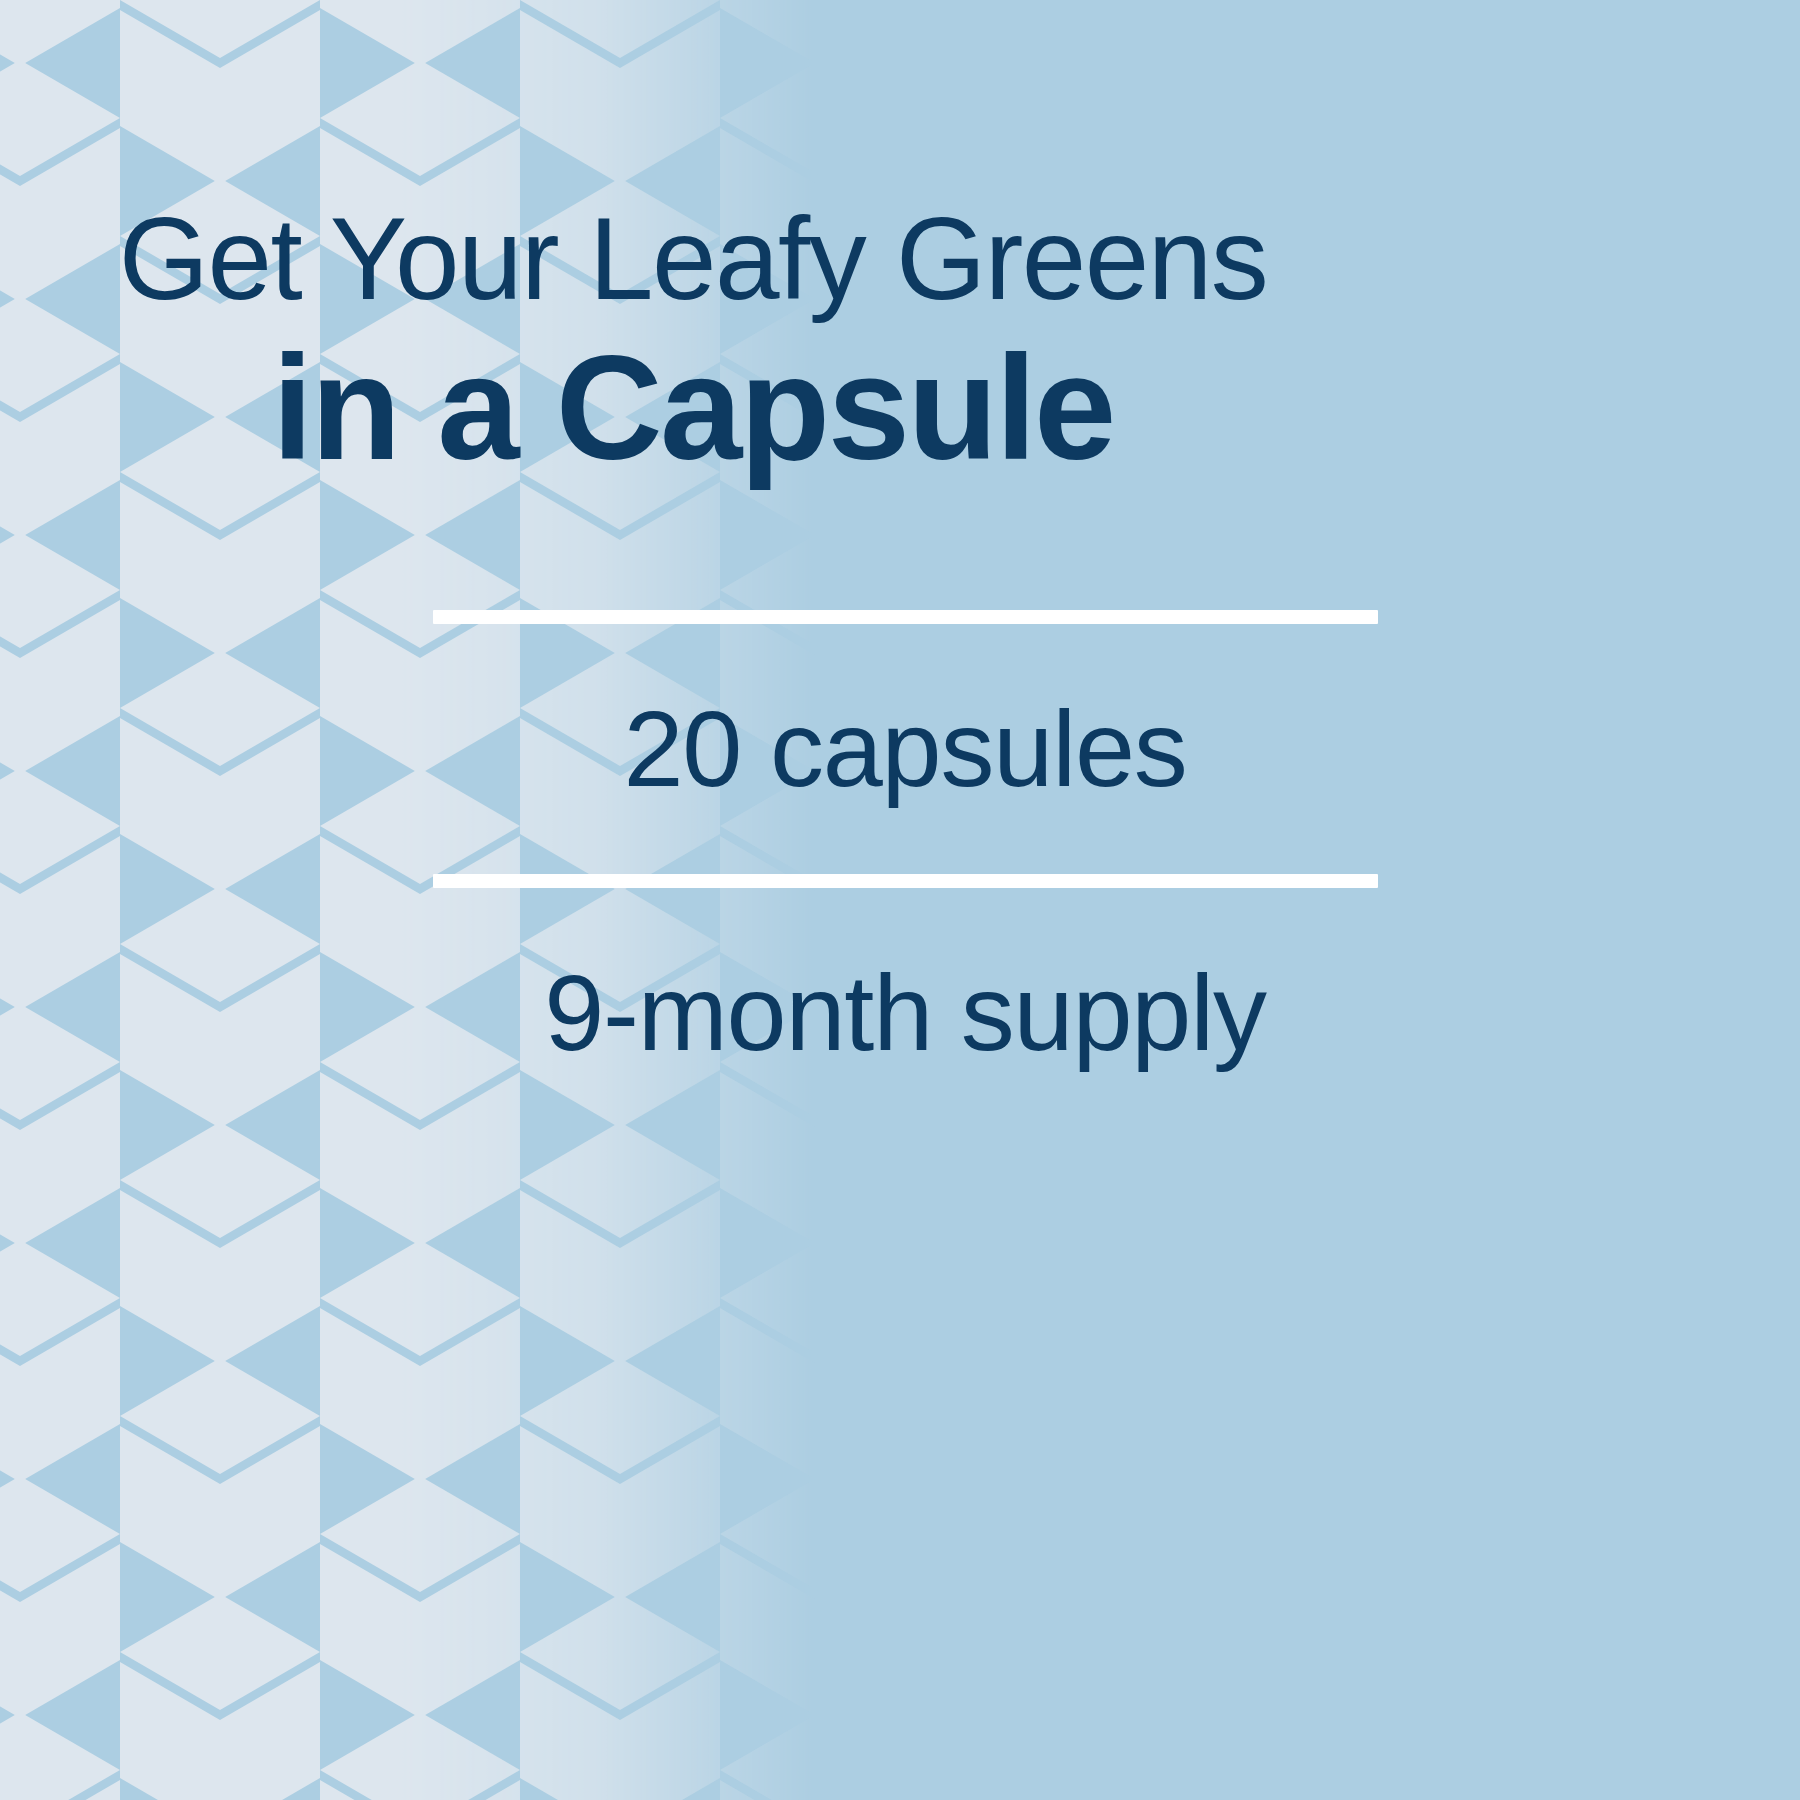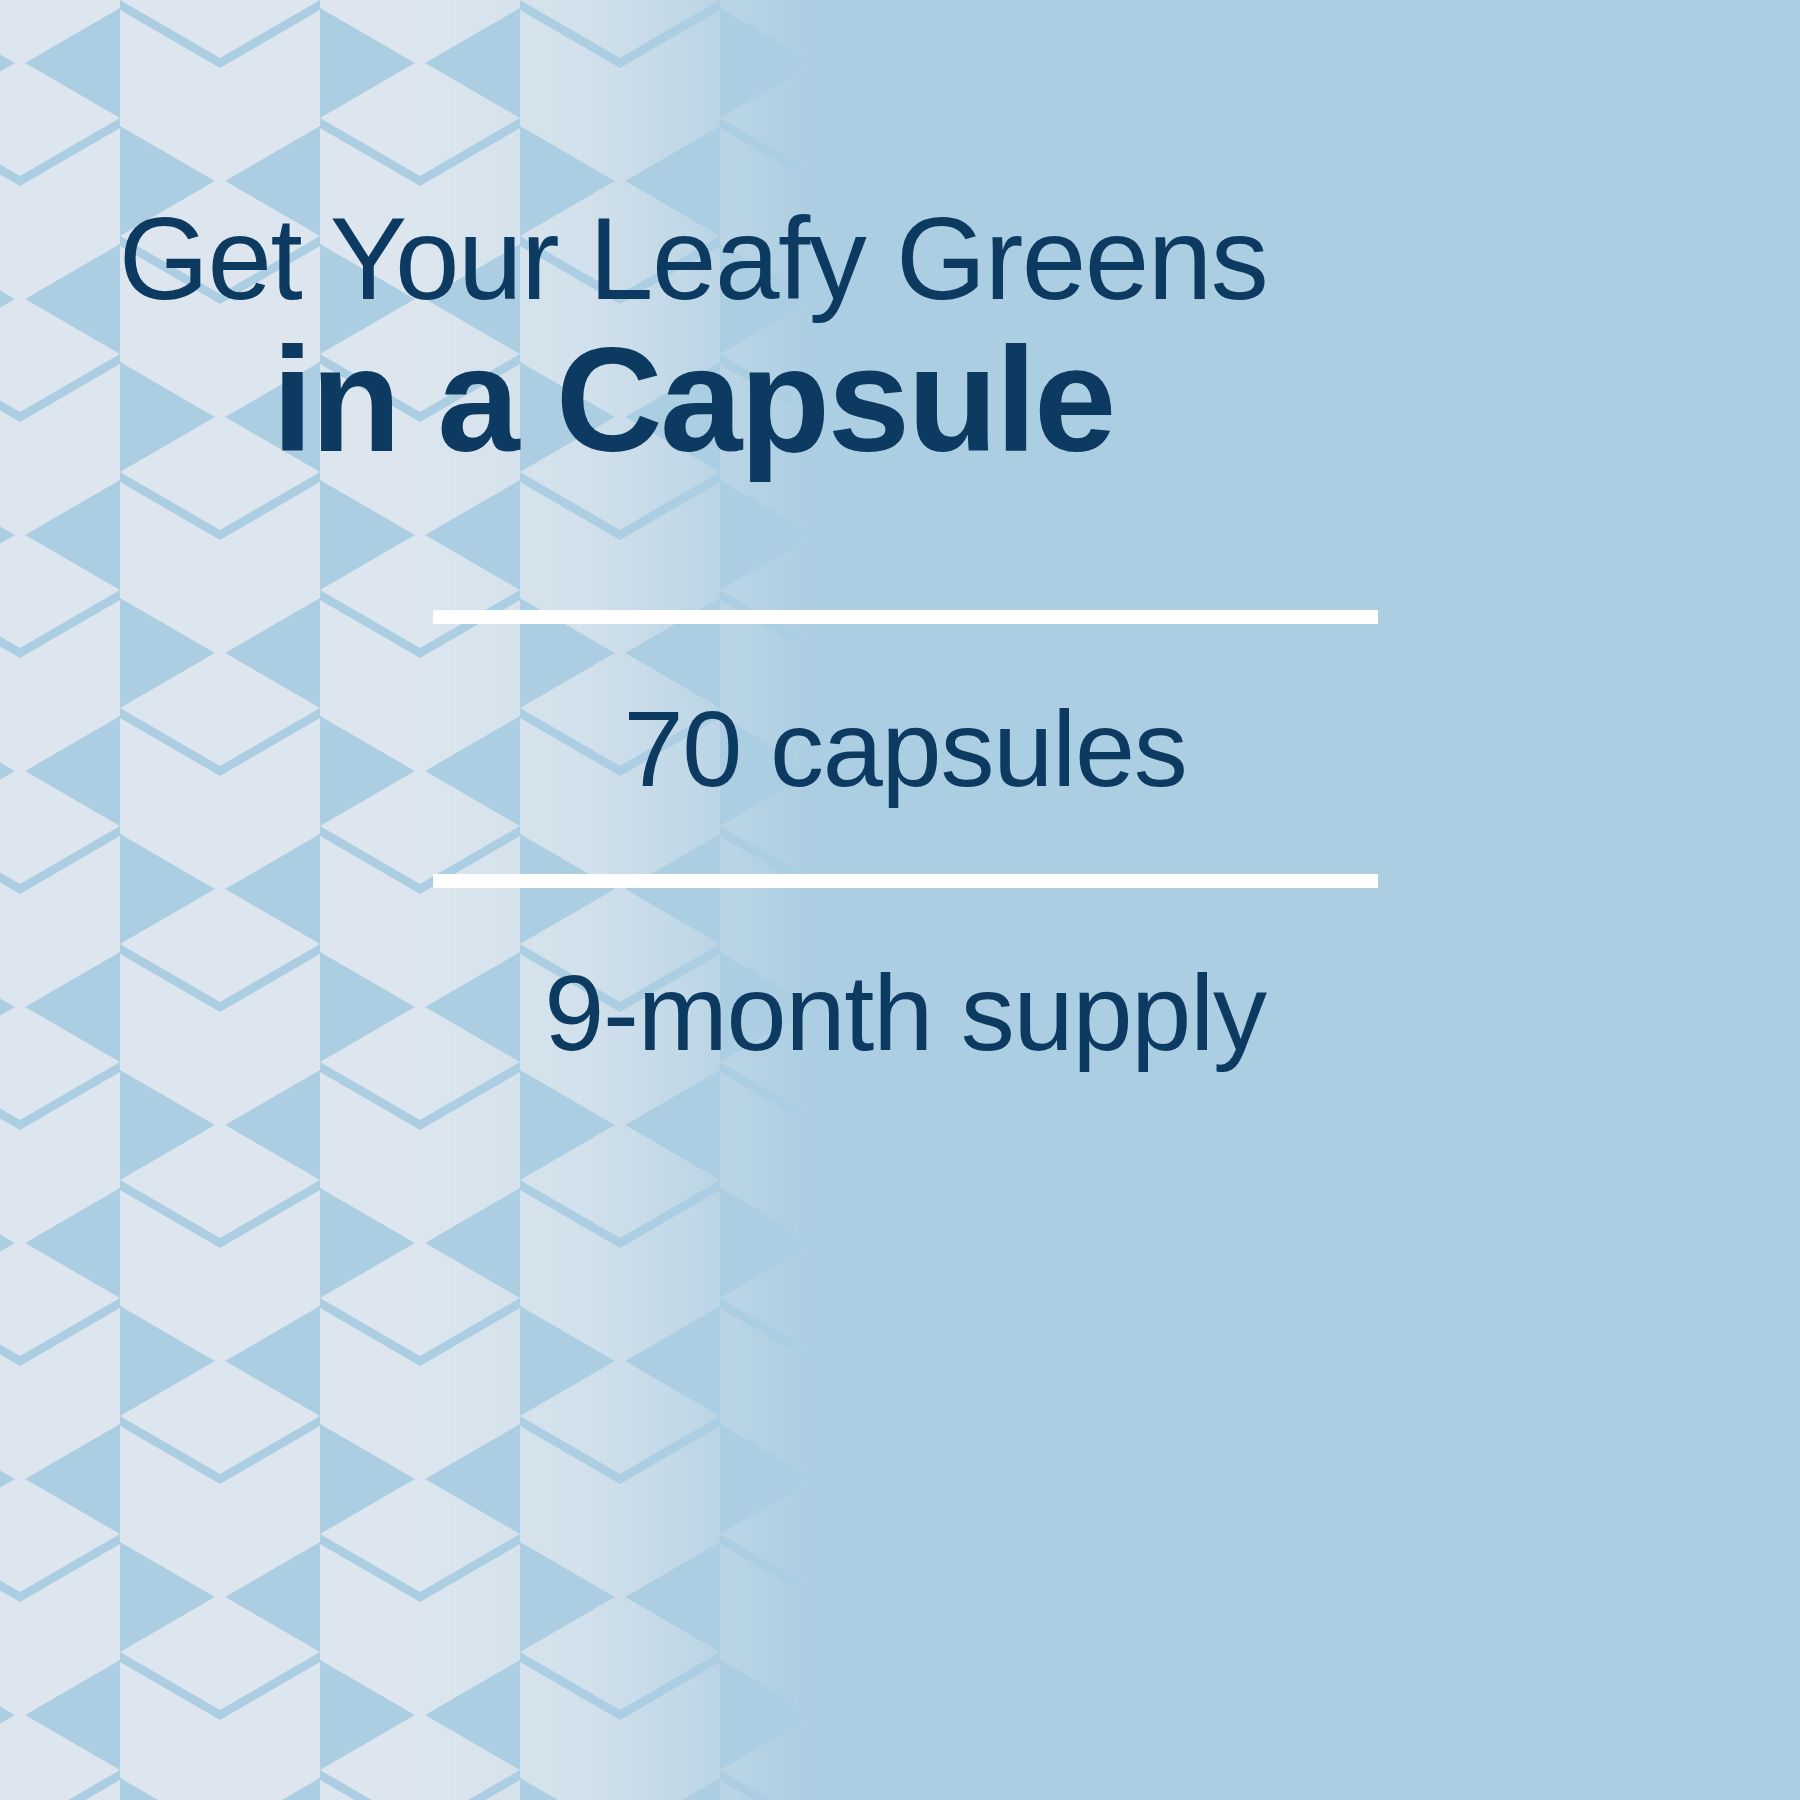--- a/index.html
+++ b/index.html
@@ -64,20 +64,21 @@
 
   .headline-line-2 {
     display: block;
     color: #0d3a61;
     font-family: "Liberation Sans", sans-serif;
     font-size: 148px;
     font-weight: 700;
     letter-spacing: -2.5px;
     line-height: 1.02;
     white-space: nowrap;
+    margin-top: 8px;
   }
 
   .facts {
     position: absolute;
     top: 610px;
     left: 300px;
     width: 1210px;
   }
 
   .fact-row {
@@ -194,21 +195,21 @@
       <span class="headline-line-1" style="color: rgb(13, 58, 97);">Get Your Leafy Greens</span>
       <span class="headline-line-2" style="color: rgb(13, 58, 97);">in a Capsule</span>
     </div>
 
     <div class="facts">
 
 
       <div class="divider" style="background: rgb(255, 255, 255);"></div>
 
       <div class="fact-row">
-        <span class="fact-text" style="color: rgb(13, 58, 97);">70 capsules</span>
+        <span class="fact-text" style="color: rgb(13, 58, 97);">20 capsules</span>
       </div>
 
       <div class="divider" style="background: rgb(255, 255, 255);"></div>
 
       <div class="fact-row">
         <span class="fact-text" style="color: rgb(13, 58, 97);">9-month supply</span>
       </div>
 
     </div>
 

